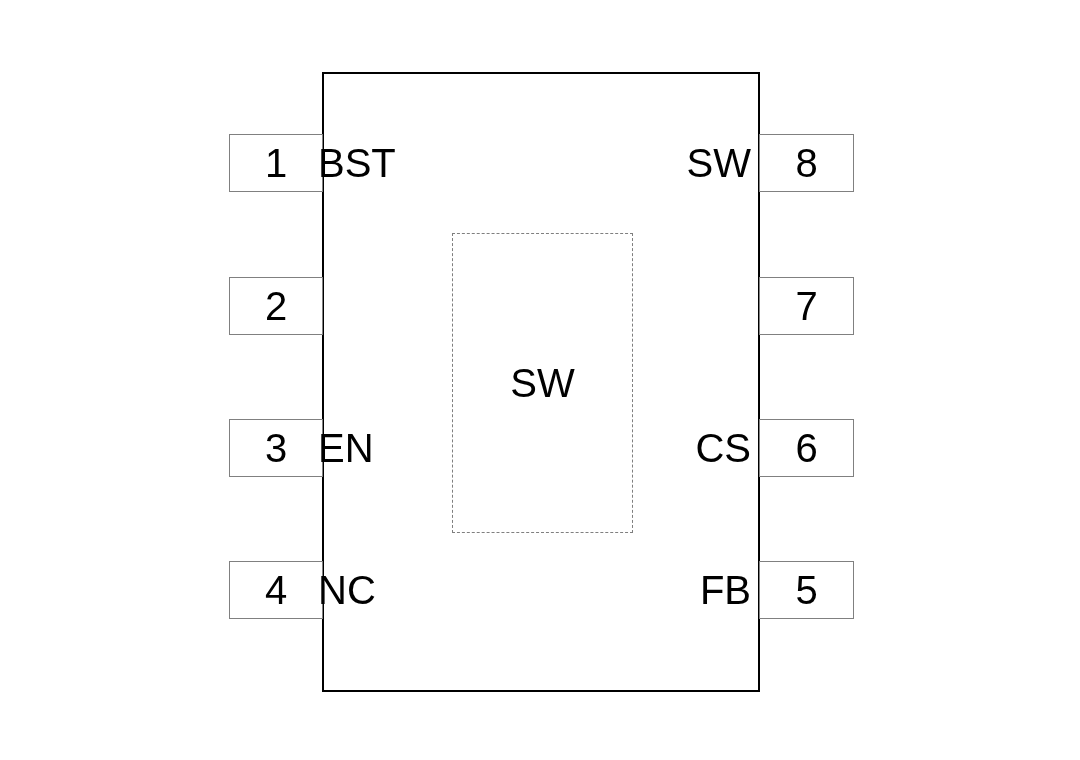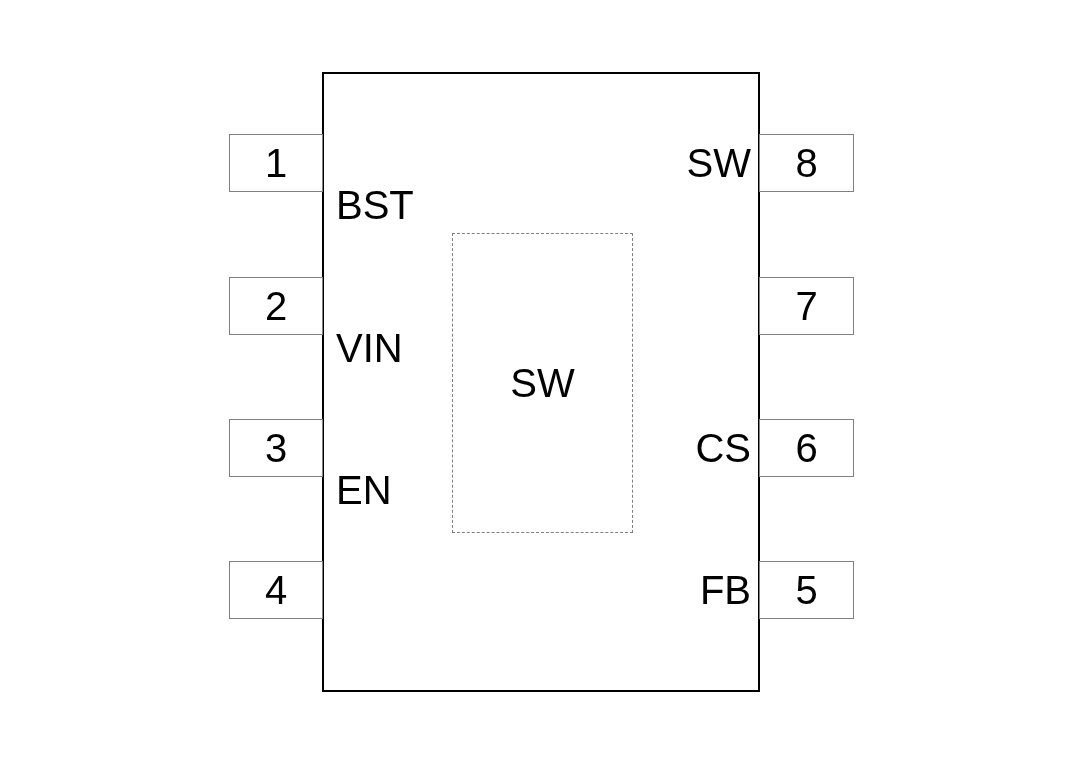--- a/index.html
+++ b/index.html
@@ -60,21 +60,21 @@
   .row-2 { top: 277px; }
   .row-3 { top: 419px; }
   .row-4 { top: 561px; }
   .pin-label {
     position: absolute;
     height: 58px;
     line-height: 58px;
     font-size: 40px;
     white-space: nowrap;
   }
-  .pin-label.left  { left: 336px; text-align: right; margin-top: 42px; }
+  .pin-label.left  { left: 318px; text-align: right; }
   .pin-label.right { right: 329px; text-align: right; }
 </style>
 </head>
 <body>
 
 <div class="canvas">
 
   <div class="ic-body"></div>
 
   <div class="pad">
@@ -82,30 +82,30 @@
   </div>
 
   <div class="pin-box left row-1">
     <span>1</span>
   </div>
   <div class="pin-label left row-1">BST</div>
 
   <div class="pin-box left row-2">
     <span>2</span>
   </div>
-  <div class="pin-label left row-2">VIN</div>
 
   <div class="pin-box left row-3">
     <span>3</span>
   </div>
   <div class="pin-label left row-3">EN</div>
 
   <div class="pin-box left row-4">
     <span>4</span>
   </div>
+  <div class="pin-label left row-4">NC</div>
 
   <div class="pin-box right row-1">
     <span>8</span>
   </div>
   <div class="pin-label right row-1">SW</div>
 
   <div class="pin-box right row-2">
     <span>7</span>
   </div>
 

